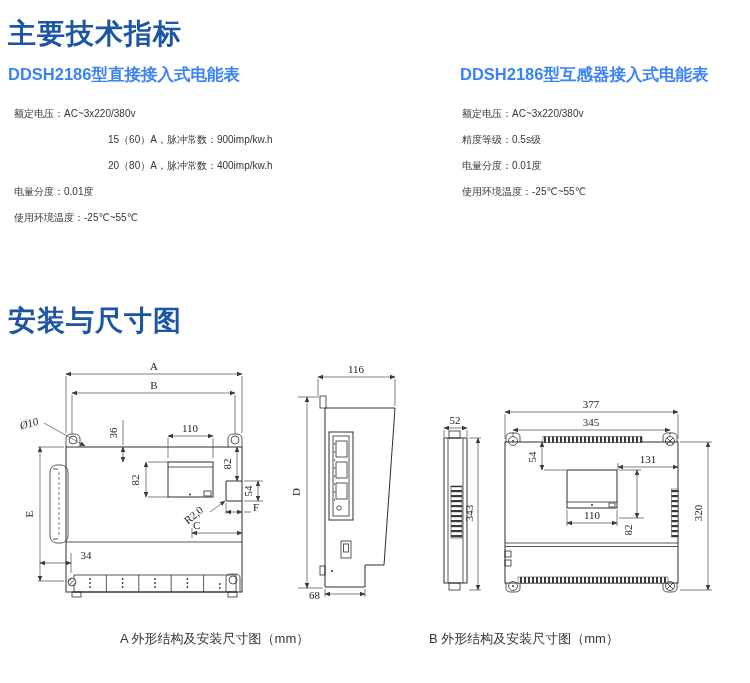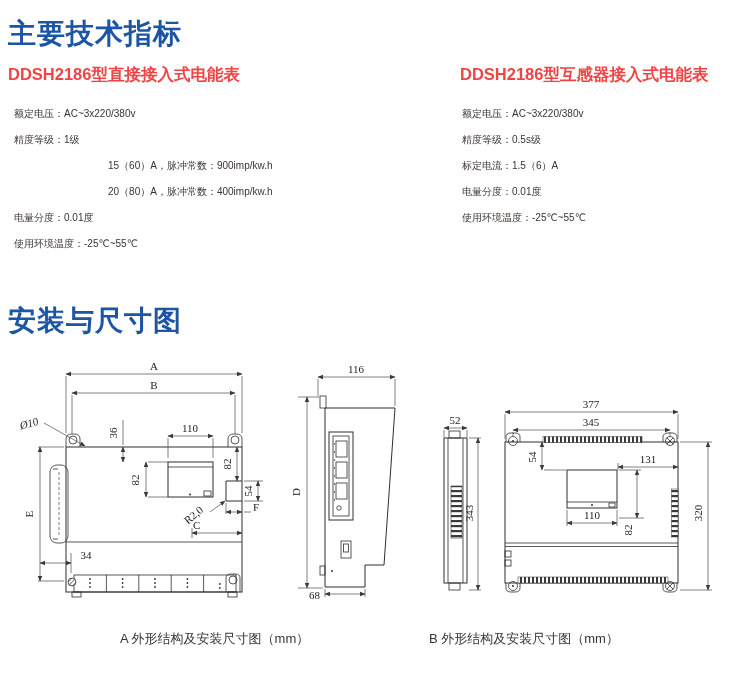--- a/index.html
+++ b/index.html
@@ -1,21 +1,21 @@
 <!DOCTYPE html>
 <html><head>
 <meta charset="utf-8">
 <style>
   html,body{margin:0;padding:0;background:#fff;}
   .page{position:relative;width:750px;height:683px;background:#ffffff;overflow:hidden;
         font-family:"Liberation Sans","DejaVu Sans",sans-serif;color:#3b3330;}
   .h-main{position:absolute;left:8px;font-size:28px;font-weight:600;color:#1d55a5;letter-spacing:1px;}
   #h-tech{top:15px;}
   #h-install{top:302px;}
-  .col-title{position:absolute;top:64px;font-size:16.5px;font-weight:600;color:#ef4444;}
+  .col-title{position:absolute;top:64px;font-size:16.5px;font-weight:600;color:#3b82f6;}
   #col-title-left{left:8px;}
   #col-title-right{left:460px;text-align:center;}
   .specs{position:absolute;top:101px;font-size:10px;line-height:26px;color:#3b3330;}
   #specs-left{left:14px;width:440px;}
   #specs-right{left:462px;width:288px;}
   .spec-line{white-space:nowrap;}
   .spec-line.cont{padding-left:94px;}
   .caption{position:absolute;top:630px;font-size:13px;color:#3b3330;white-space:nowrap;}
   #caption-a{left:120px;}
   #caption-b{left:429px;}
@@ -31,31 +31,29 @@
 
 <div class="page">
 
   <div class="h-main" id="h-tech">主要技术指标</div>
 
   <div class="col-title" id="col-title-left">DDSH2186型直接接入式电能表</div>
   <div class="col-title" id="col-title-right">DDSH2186型互感器接入式电能表</div>
 
   <div class="specs" id="specs-left">
     <div class="spec-line">额定电压：AC~3x220/380v</div>
-    <div class="spec-line">精度等级：1级</div>
     <div class="spec-line cont">15（60）A，脉冲常数：900imp/kw.h</div>
     <div class="spec-line cont">20（80）A，脉冲常数：400imp/kw.h</div>
     <div class="spec-line">电量分度：0.01度</div>
     <div class="spec-line">使用环境温度：-25℃~55℃</div>
   </div>
 
   <div class="specs" id="specs-right">
     <div class="spec-line">额定电压：AC~3x220/380v</div>
     <div class="spec-line">精度等级：0.5s级</div>
-    <div class="spec-line">标定电流：1.5（6）A</div>
     <div class="spec-line">电量分度：0.01度</div>
     <div class="spec-line">使用环境温度：-25℃~55℃</div>
   </div>
 
   <div class="h-main" id="h-install">安装与尺寸图</div>
 
   <svg width="750" height="270" viewBox="0 355 750 270">
     <defs>
       <marker id="arr" viewBox="0 0 10 10" refX="9" refY="5" markerWidth="8" markerHeight="8" orient="auto-start-reverse">
         <path d="M0,1 L10,5 L0,9 z" fill="#3a3a3a"></path>

